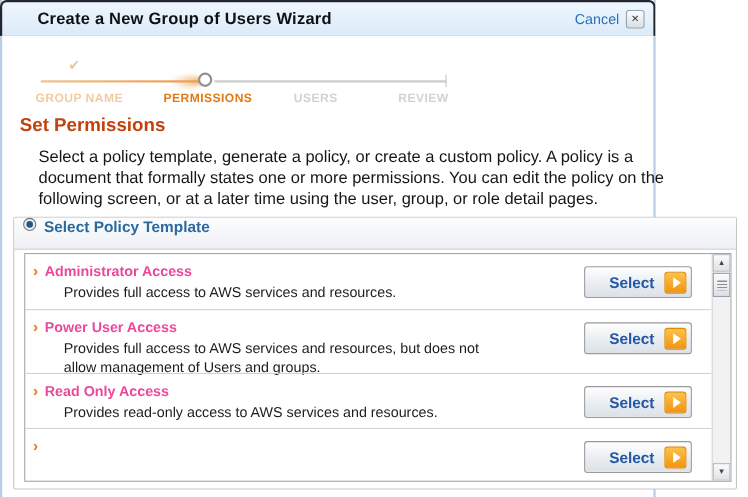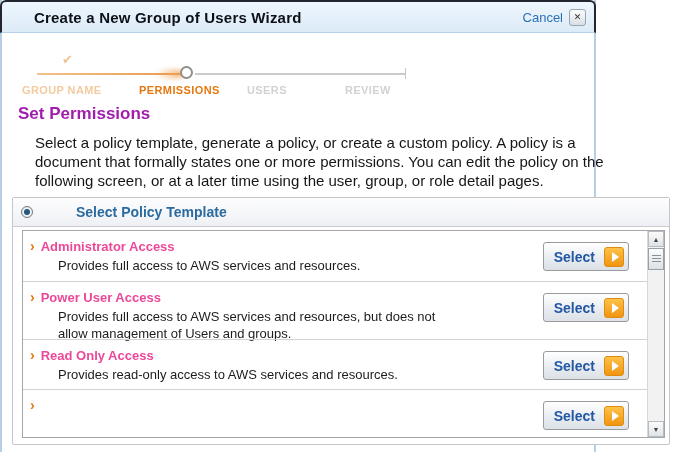--- a/index.html
+++ b/index.html
@@ -20,54 +20,54 @@
   
   .step-check{position:absolute;left:60px;top:52px;font-size:13px;color:#eec492;}
   .track-done{position:absolute;left:35px;top:73px;width:148px;height:2px;
               background:linear-gradient(90deg,#f2c18d,#e79b4d);}
   .track-glow{position:absolute;left:152px;top:69px;width:32px;height:10px;border-radius:50%;
               background:linear-gradient(90deg,rgba(240,176,106,0),rgba(238,160,80,.85));filter:blur(2px);}
   .track-todo{position:absolute;left:193px;top:73px;width:211px;height:2px;background:#cbcbcb;}
   .track-tick{position:absolute;left:403px;top:68px;width:1px;height:11px;background:#c4c4c4;}
   .step-circle{position:absolute;left:178px;top:66px;width:13px;height:13px;box-sizing:border-box;
                border:2px solid #8f8f8f;border-radius:50%;background:#fff;z-index:2;}
-  .step-label{position:absolute;top:84px;font-size:11px;font-weight:bold;letter-spacing:.4px;text-align:left;}
+  .step-label{position:absolute;top:84px;font-size:11px;font-weight:bold;letter-spacing:.4px;text-align:center;}
   .step-done{color:#f2cba0;}
   .step-active{color:#e47911;}
   .step-future{color:#d2d2d2;}
   .sl-0{left:20px;width:100px;}
   .sl-1{left:137px;width:100px;}
   .sl-2{left:245px;width:80px;}
   .sl-3{left:343px;width:80px;}
   
-  .page-heading{position:absolute;left:16px;top:104px;font-size:17px;font-weight:bold;color:#a21caf;}
+  .page-heading{position:absolute;left:16px;top:104px;font-size:17px;font-weight:bold;color:#c2410c;}
   .intro{position:absolute;left:33px;top:133px;width:610px;font-size:15px;line-height:19px;color:#161616;
          white-space:pre-line;}
   
   .policy-box{position:absolute;left:10px;top:197px;width:658px;height:248px;box-sizing:border-box;
               border:1px solid #c6c6c6;border-radius:2px;background:#fff;}
-  .policy-header{height:28px;display:flex;align-items:center;padding-left:8px;
-                 background:linear-gradient(#fdfdfe,#edf0f4);border-bottom:1px solid #cccccc;gap:36px;}
+  .policy-header{height:28px;display:flex;align-items:flex-start;padding-left:8px;
+                 background:linear-gradient(#fdfdfe,#edf0f4);border-bottom:1px solid #cccccc;}
   .radio{width:12px;height:12px;box-sizing:border-box;border:1px solid #767676;border-radius:50%;
          background:radial-gradient(#ffffff,#dfe4ea);position:relative;cursor:pointer;}
   .radio .dot{position:absolute;left:2px;top:2px;width:6px;height:6px;border-radius:50%;background:#24567f;}
   .policy-header .label{margin-left:7px;font-size:14px;font-weight:bold;color:#2b6a9f;}
   
   .tpl-list{margin:3px 0 0 9px;width:643px;height:208px;box-sizing:border-box;border:1px solid #a6a6a6;
             display:flex;overflow:hidden;background:#fff;}
   .tpl-content{flex:1;overflow:hidden;}
   .tpl-item{position:relative;box-sizing:border-box;padding:8px 0 0 3px;}
   .tpl-item + .tpl-item{border-top:1px solid #d2d2d2;}
   .h-1{height:50px;} .h-2{height:58px;} .h-3{height:50px;}
   .tpl-title-row{display:flex;align-items:baseline;}
   .tpl-chevron{margin-left:4px;font-size:14px;font-weight:bold;color:#e47911;line-height:14px;}
   .tpl-title{margin-left:6px;font-size:13px;font-weight:bold;color:#ec4899;}
   .tpl-desc{margin-top:3px;font-size:13px;line-height:17px;color:#1c1c1c;white-space:pre-line;width:470px;margin-left:32px;}
   .select-btn{position:absolute;top:11px;right:18px;height:29px;box-sizing:border-box;
-              display:inline-flex;align-items:center;gap:9px;padding:0 4px 0 10px;cursor:pointer;
+              display:inline-flex;align-items:center;gap:9px;padding:0 4px 0 22px;cursor:pointer;
               border:1px solid #9b9b9b;border-radius:3px;
               background:linear-gradient(#ffffff,#e9edf1 55%,#dce1e7);box-shadow:inset 0 1px 0 #fff;}
   .select-btn .txt{font-size:14px;font-weight:bold;color:#2257a5;}
   .select-btn .sq{width:20px;height:20px;border-radius:3px;border:1px solid #de8c0c;box-sizing:border-box;
                   background:linear-gradient(#fdc24a,#f19411);display:flex;align-items:center;justify-content:center;}
   .select-btn .tri{width:0;height:0;border-left:7px solid #fff;border-top:5px solid transparent;
                    border-bottom:5px solid transparent;margin-left:2px;}
   
   .tpl-scrollbar{width:17px;background:#f1f2f4;border-left:1px solid #d8d8d8;position:relative;box-sizing:border-box;}
   .sb-btn{position:absolute;left:0;width:16px;height:16px;box-sizing:border-box;border:1px solid #b8bcc0;

